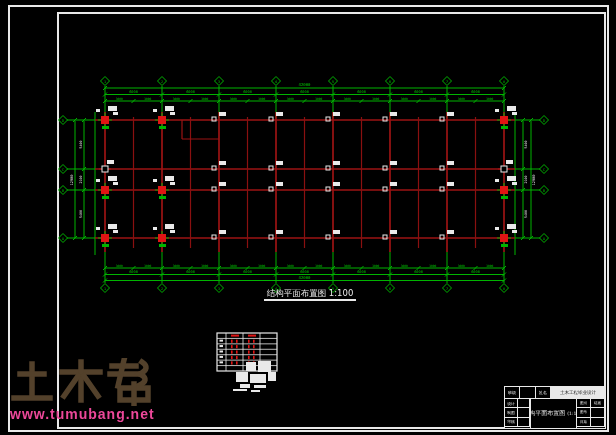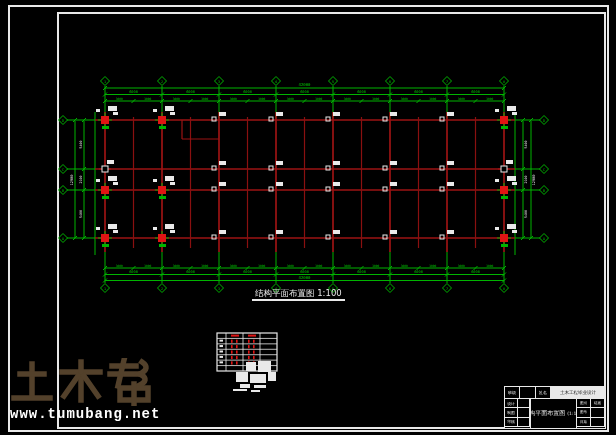--- a/index.html
+++ b/index.html
@@ -2,25 +2,25 @@
 <html><head>
 <meta charset="utf-8">
 <style>
   html,body{margin:0;padding:0;background:#000;}
   body{width:616px;height:435px;overflow:hidden;font-family:"DejaVu Sans",sans-serif;}
   .canvas{position:relative;width:616px;height:435px;background:#000;}
   .frame{position:absolute;box-sizing:border-box;border:2px solid #e9e9e9;}
   .frame.outer{left:8px;top:5px;width:601px;height:427px;}
   .frame.inner{left:57px;top:12px;width:549px;height:417px;}
   #plan-svg{position:absolute;left:0;top:0;}
-  .plan-title{position:absolute;left:252px;top:288px;width:116px;text-align:left;
+  .plan-title{position:absolute;left:252px;top:288px;width:116px;text-align:center;
     color:#e9e9e9;font-size:8.5px;line-height:10px;}
   .plan-title span{border-bottom:2px solid #e9e9e9;padding:0 3px 1px;white-space:nowrap;}
-  .watermark-url{position:absolute;left:10px;top:406px;font-family:Liberation Mono, monospace;
-    font-weight:bold;font-size:14px;letter-spacing:1px;color:#ffffff;}
+  .watermark-url{position:absolute;left:10px;top:406px;font-family:Liberation Sans, sans-serif;
+    font-weight:bold;font-size:14px;letter-spacing:1px;color:#ec4899;}
   #wm-logo{position:absolute;left:8px;top:358px;}
   
   .tb{position:absolute;left:504px;top:386px;width:102px;height:43px;box-sizing:border-box;
     border:1px solid #e9e9e9;color:#e9e9e9;background:#000;}
   .tb *{box-sizing:border-box;}
   .tb-row1{display:flex;height:12px;border-bottom:1px solid #e9e9e9;}
   .tb-c{border-right:1px solid #e9e9e9;overflow:hidden;display:flex;align-items:center;
     justify-content:center;font-size:4px;line-height:5px;}
   .tb-c.c1{width:15px;}.tb-c.c2{width:16px;}.tb-c.c3{width:15px;}
   .tb-c.c4{flex:1;border-right:none;background:#e9e9e9;color:#111;font-size:4.5px;}

